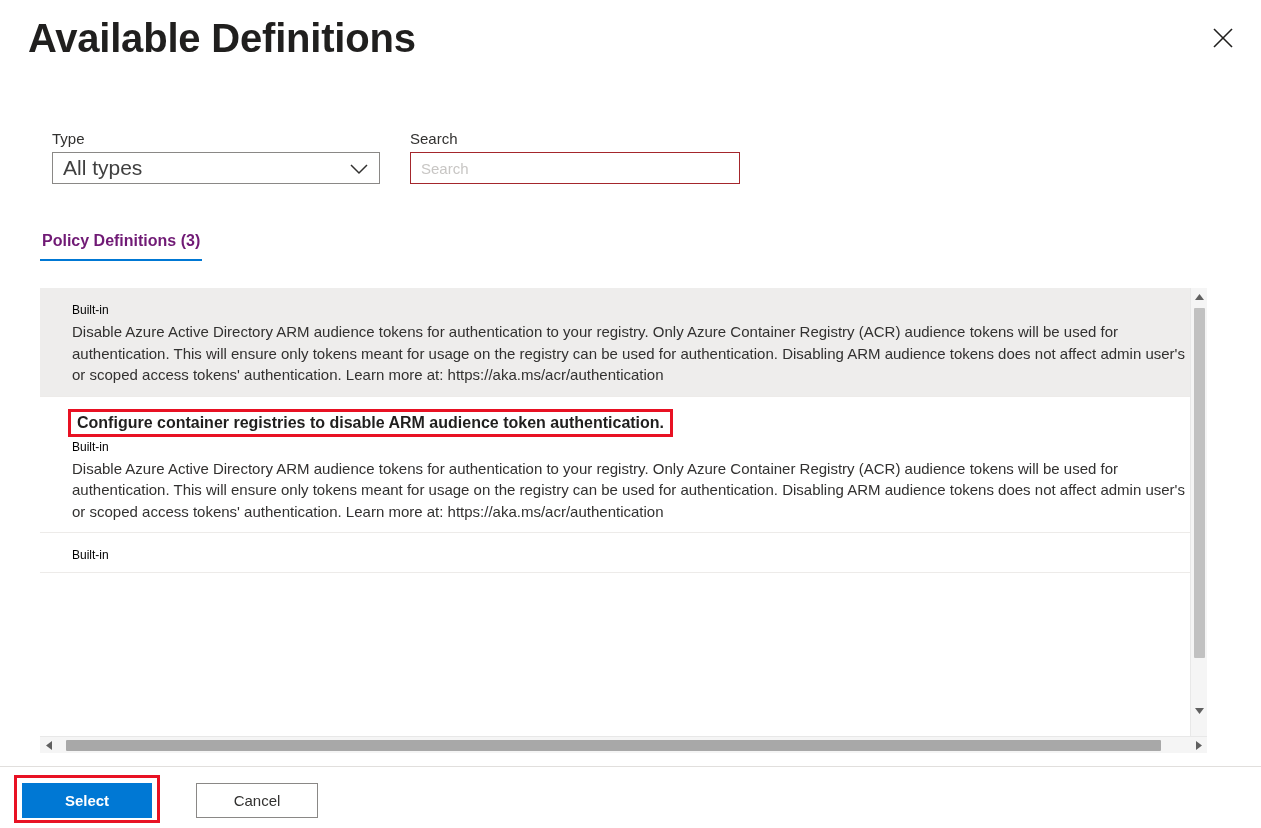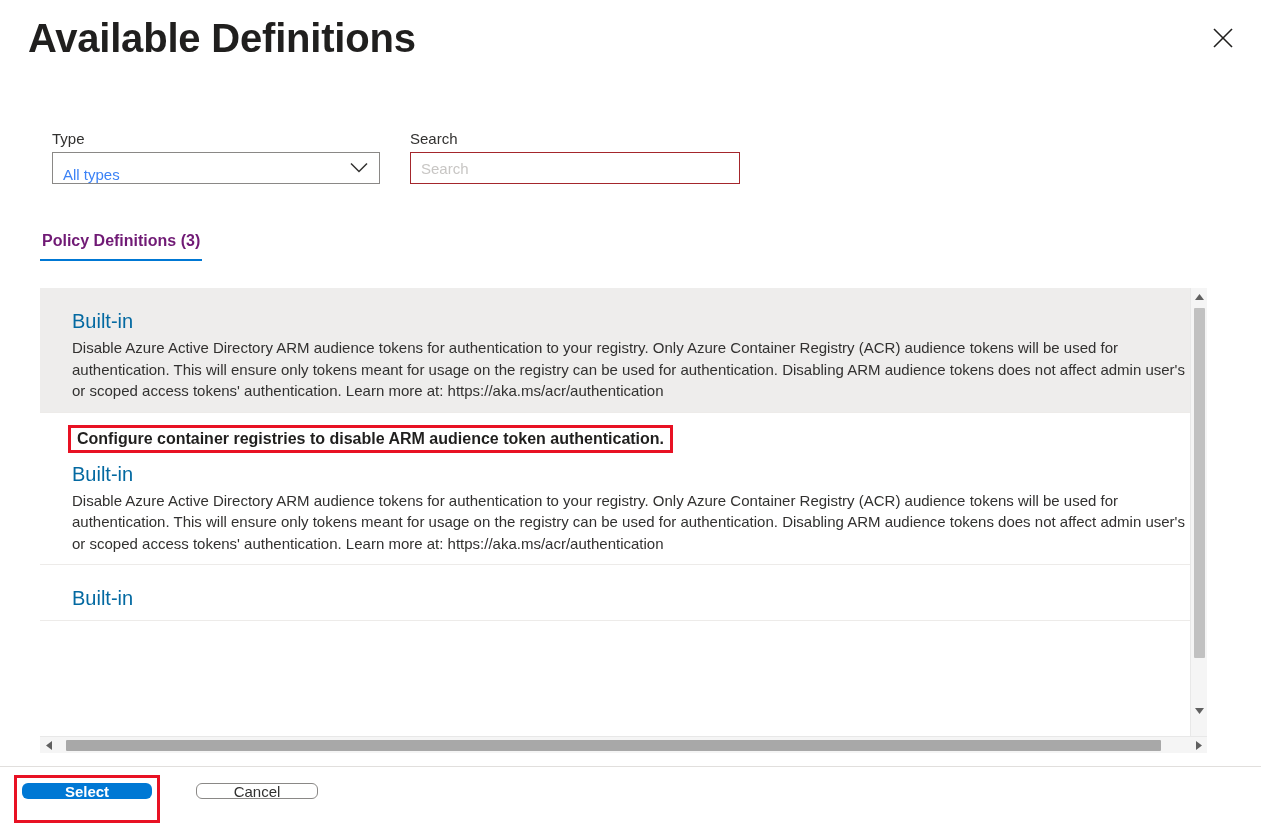--- a/index.html
+++ b/index.html
@@ -68,24 +68,24 @@
   .field-type { left: 0; width: 328px; }
   .field-search { left: 358px; width: 330px; }
 
   .select-box {
     position: relative;
     width: 328px;
     height: 32px;
     border: 1px solid #8a8886;
     background: #ffffff;
     display: flex;
-    align-items: flex-end;
+    align-items: center;
     padding: 0 10px;
-    font-size: 15px;
-    color: #3b82f6;
+    font-size: 21px;
+    color: #404040;
     cursor: pointer;
   }
   .select-box .chev {
     position: absolute;
     right: 10px;
     top: 50%;
     transform: translateY(-50%);
     pointer-events: none;
   }
   .search-box {
@@ -148,23 +148,23 @@
     font-weight: 700;
     color: #201f1e;
     display: inline-block;
     padding: 3px 4px;
   }
   .item-title.boxed {
     border: 3px solid #e81123;
     padding: 2px 6px;
   }
   .item-sub {
-    font-size: 20px;
-    color: #0369a1;
-    margin-top: 10px;
+    font-size: 12px;
+    color: #000000;
+    margin-top: 3px;
     padding-left: 4px;
   }
   .item-desc {
     font-size: 15px;
     line-height: 21.5px;
     color: #323130;
     margin-top: 4px;
     padding-left: 4px;
     max-height: 66px;
     overflow: hidden;
@@ -233,28 +233,27 @@
     position: absolute;
     left: 0;
     bottom: 0;
     width: 1261px;
     height: 62px;
     border-top: 1px solid #e1dfdd;
     background: #ffffff;
   }
   .btn {
     position: absolute;
-    height: 16px;
+    height: 35px;
     font-size: 15px;
     font-family: "Liberation Sans", sans-serif;
     cursor: pointer;
     display: flex;
     align-items: center;
     justify-content: center;
-    border-radius: 6px;
   }
   .btn-primary {
     left: 22px;
     top: 16px;
     width: 130px;
     background: #0078d4;
     color: #ffffff;
     border: none;
     font-weight: 600;
   }

